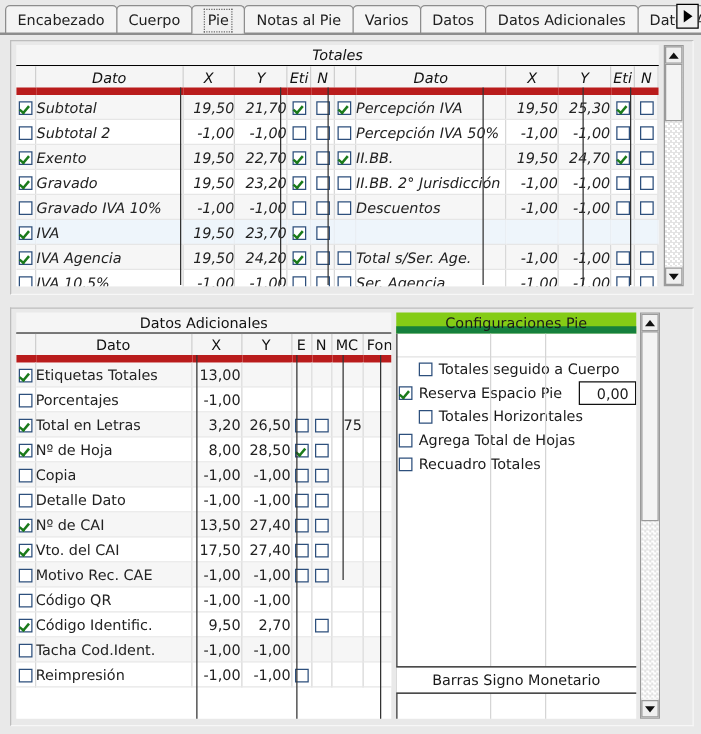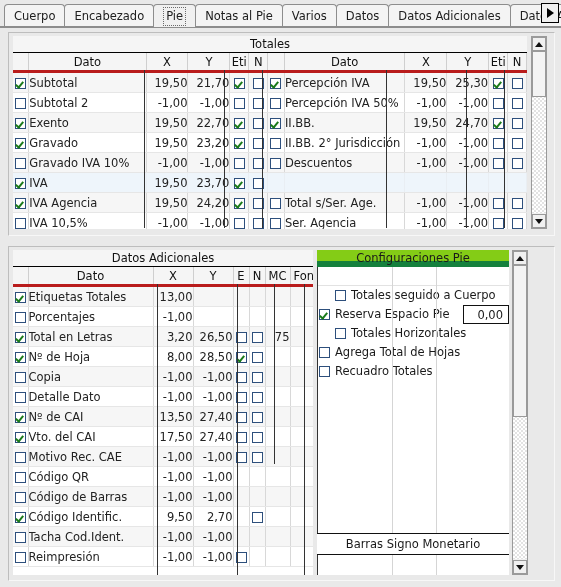--- a/index.html
+++ b/index.html
@@ -70,21 +70,21 @@
 
   
   .panel{
     position:absolute;
     background:#e9e9e9;
     border-top:1px solid #bdbdbd;
     border-left:1px solid #bdbdbd;
     border-right:1px solid #f7f7f7;
     border-bottom:1px solid #f7f7f7;
   }
-  #panel-totales{left:8px;top:32px;width:545px;height:202px;}
+  #panel-totales{left:8px;top:32px;width:545px;height:202px;font-style:italic;}
   #panel-bottom{left:8px;top:246px;width:545px;height:333px;}
 
   
   .gridwrap{
     position:absolute;
     background:#ffffff;
     overflow:hidden;
   }
 
   .grp-title{
@@ -101,21 +101,21 @@
   table.gt{
     border-collapse:collapse;
     table-layout:fixed;
     font-size:11.5px;
   }
   table.gt th{
     height:17px;
     font-weight:normal;
     background:#f5f5f5;
     border-right:1px solid #cfcfcf;
-    border-bottom:3px solid #b91c1c;
+    border-bottom:6px solid #b91c1c;
     text-align:center;
     color:#111;
     padding:0;
     font-size:11.5px;
   }
   table.gt td{
     height:19px;
     padding:0;
     border-right:1px solid #d8d8d8;
     border-bottom:1px solid #e6e6e6;
@@ -221,22 +221,22 @@
     height:20px;line-height:20px;
     text-align:center;
     font-size:11.5px;
   }
 </style>
 </head>
 <body>
 
 <div class="tabbar">
   <div class="tabs" id="tabs">
+      <div class="tab"><span>Encabezado</span></div>
       <div class="tab"><span>Cuerpo</span></div>
-      <div class="tab"><span>Encabezado</span></div>
       <div class="tab sel"><span class="tabinner">Pie</span></div>
       <div class="tab"><span>Notas al Pie</span></div>
       <div class="tab"><span>Varios</span></div>
       <div class="tab"><span>Datos</span></div>
       <div class="tab"><span>Datos Adicionales</span></div>
       <div class="tab clipped"><span>Datos Adicionales E</span></div>
     </div>
   <div class="tabscroll">
     <span class="tri"></span>
   </div>
@@ -537,30 +537,20 @@
           <tr class="">
             <td class="cbc"><span class="cb"></span></td>
             <td class="lbl">Código QR</td>
             <td class="num">-1,00</td>
             <td class="num">-1,00</td>
             <td class="cbc"><span class="cb blank"></span></td>
             <td class="cbc"><span class="cb blank"></span></td>
             <td class="num"></td>
             <td class="num"></td>
           </tr>
-          <tr class="alt">
-            <td class="cbc"><span class="cb"></span></td>
-            <td class="lbl">Código de Barras</td>
-            <td class="num">-1,00</td>
-            <td class="num">-1,00</td>
-            <td class="cbc"><span class="cb blank"></span></td>
-            <td class="cbc"><span class="cb blank"></span></td>
-            <td class="num"></td>
-            <td class="num"></td>
-          </tr>
           <tr class="">
             <td class="cbc"><span class="cb on"></span></td>
             <td class="lbl">Código Identific.</td>
             <td class="num">9,50</td>
             <td class="num">2,70</td>
             <td class="cbc"><span class="cb blank"></span></td>
             <td class="cbc"><span class="cb"></span></td>
             <td class="num"></td>
             <td class="num">9</td>
           </tr>

